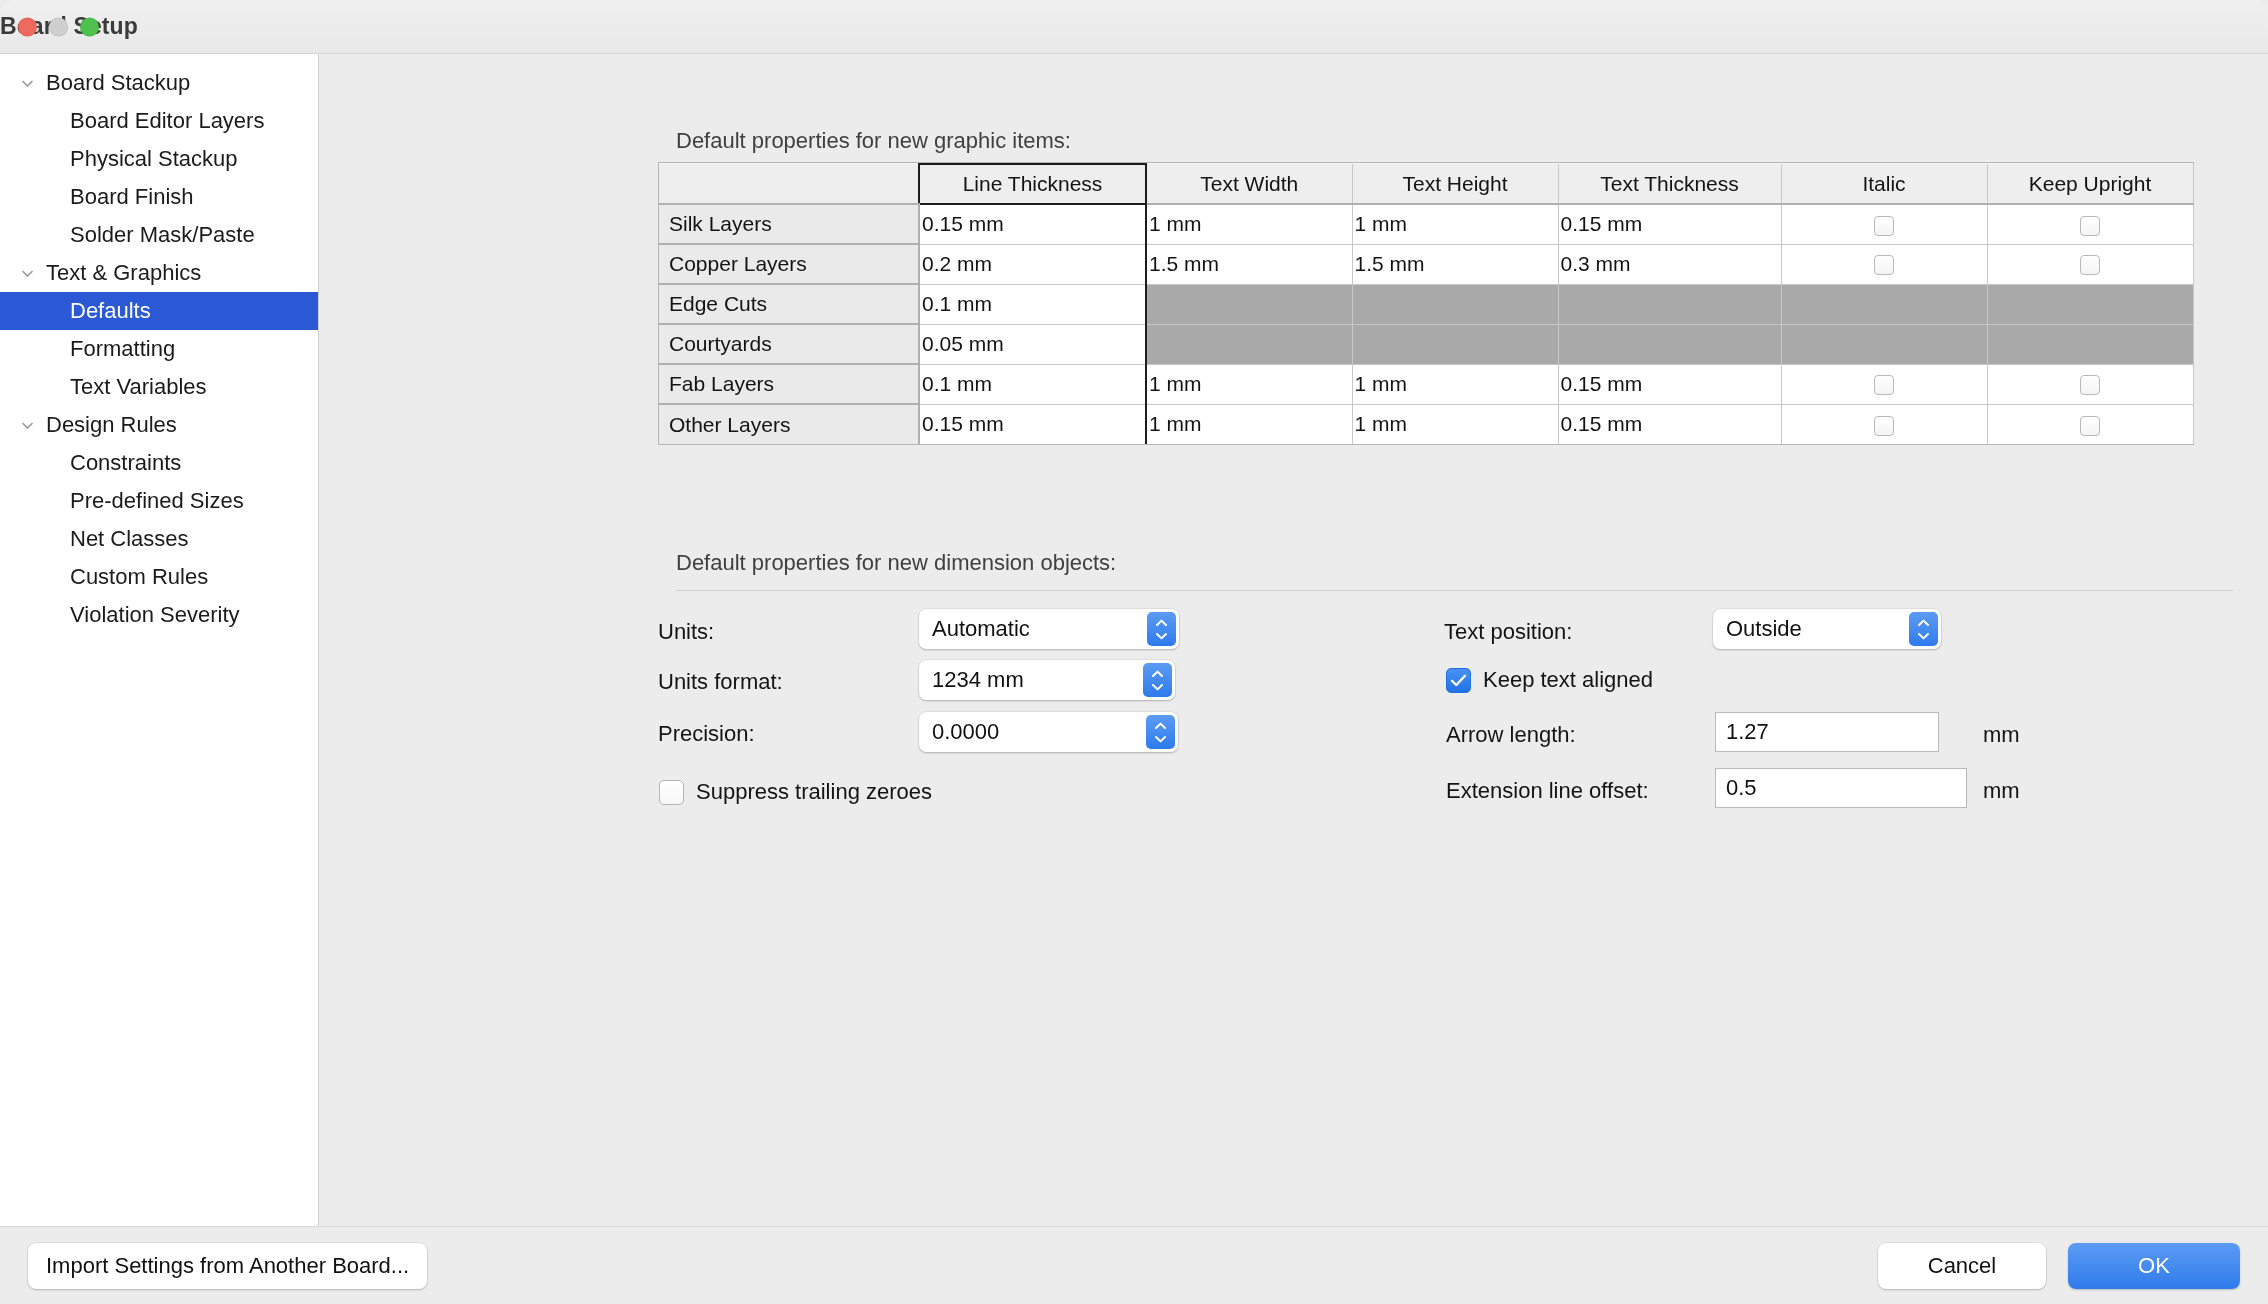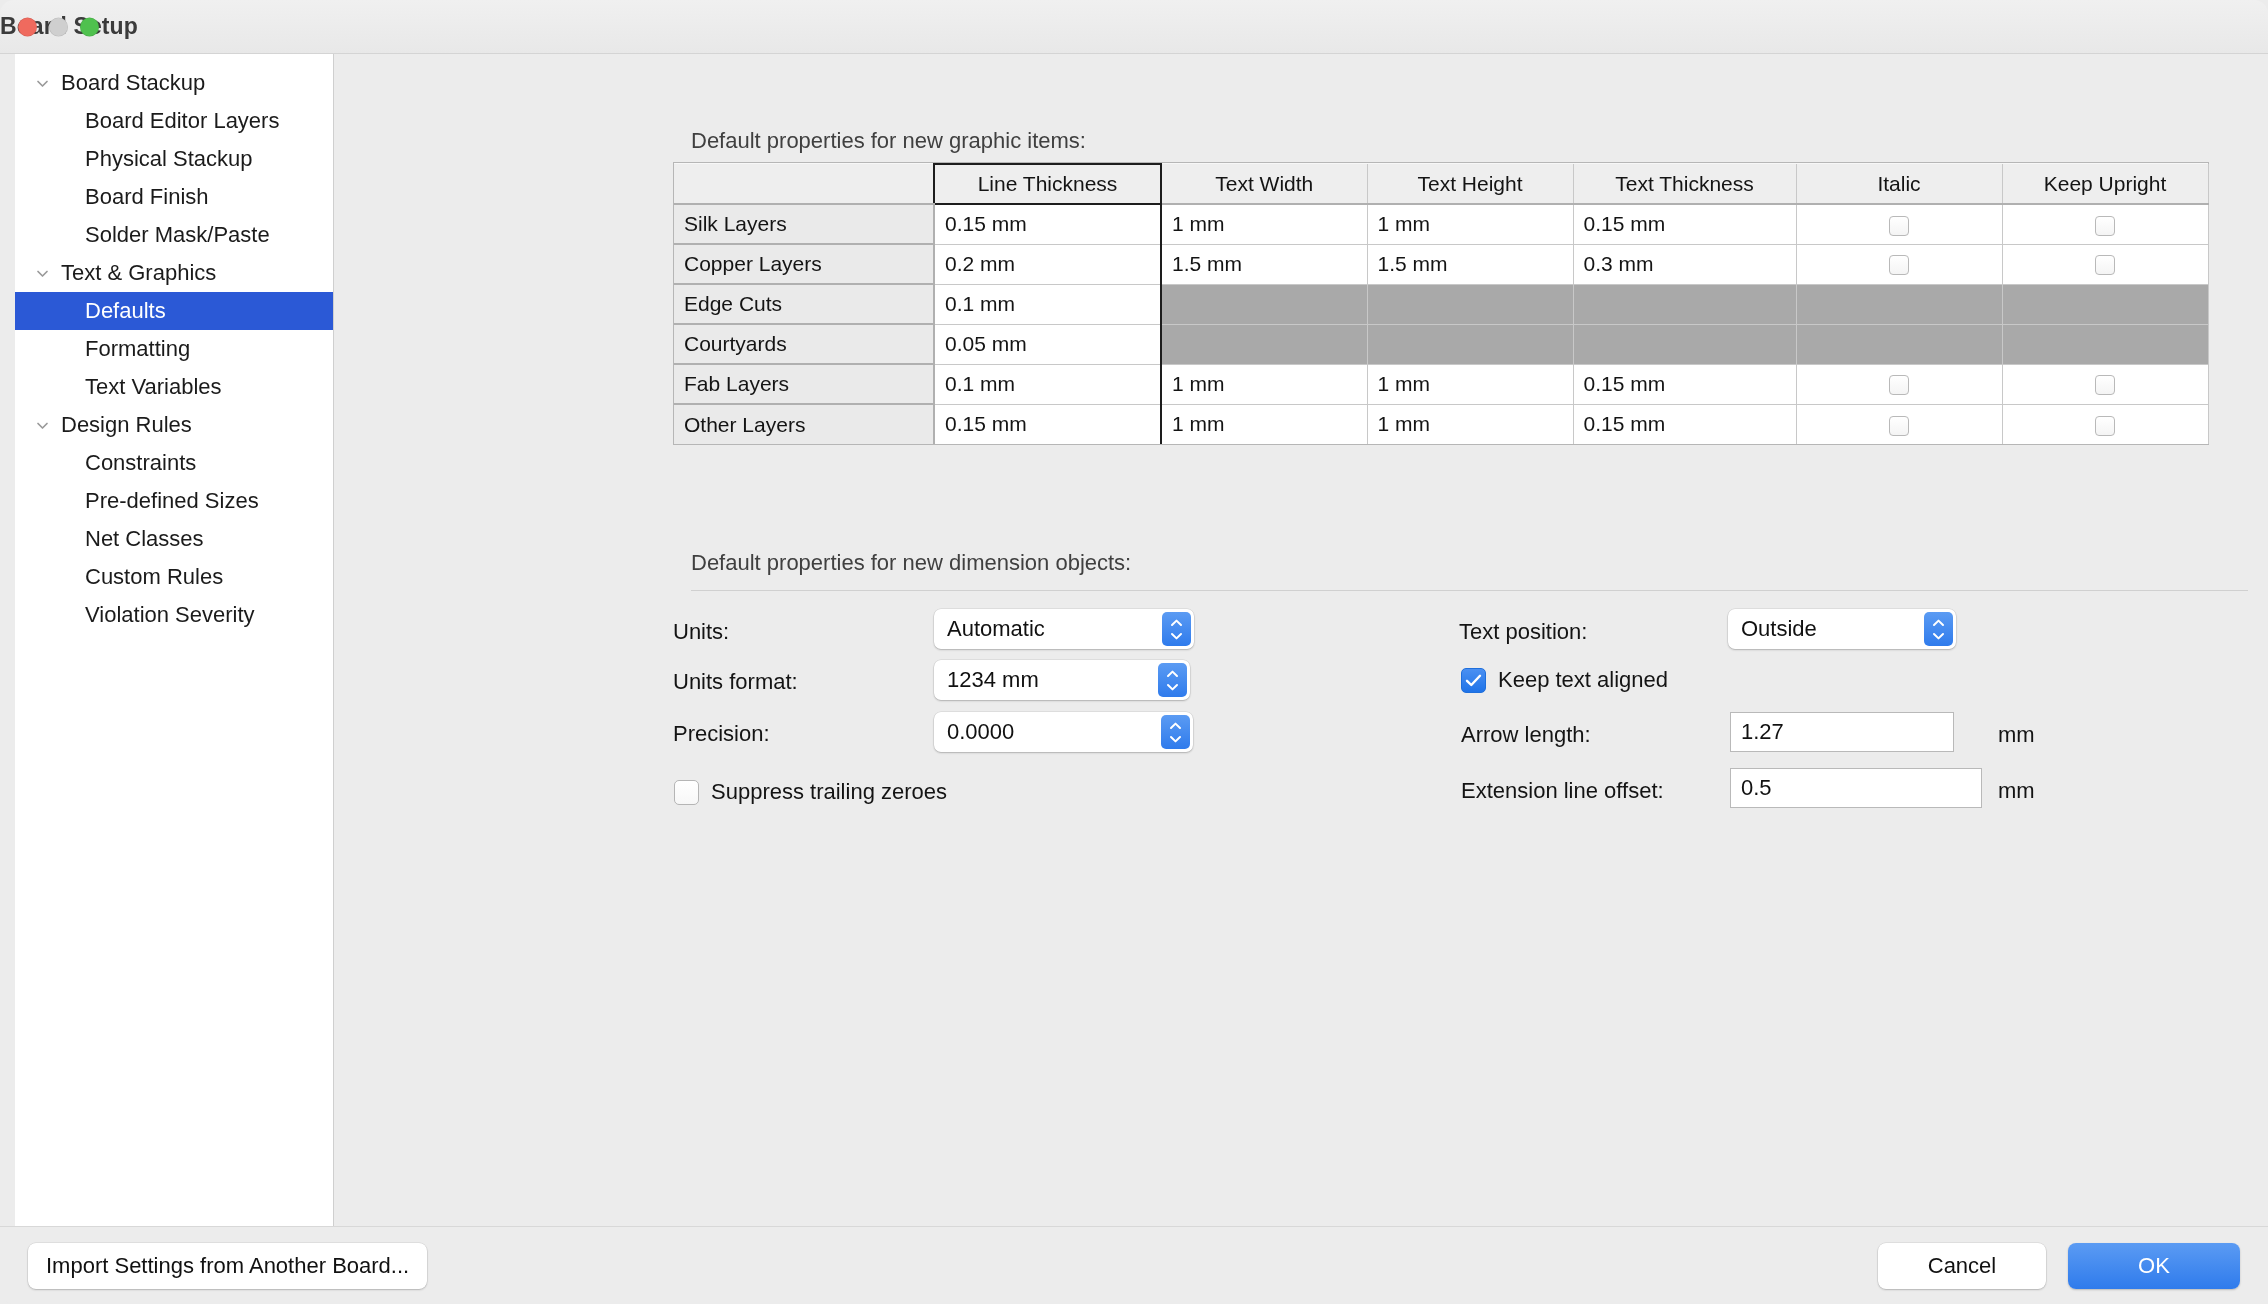--- a/index.html
+++ b/index.html
@@ -52,21 +52,20 @@
     min-height: 0;
   }
 
   
   .sidebar {
     flex: 0 0 319px;
     background: #ffffff;
     border-right: 1px solid #cfcfcf;
     padding-top: 10px;
     overflow: hidden;
-    margin-left: 15px;
   }
   .tree-row {
     display: flex; align-items: center;
     height: 38px;
     font-size: 22px;
     color: #1b1b1b;
     white-space: nowrap;
   }
   .tree-row.selected { background: #2b59d6; color: #ffffff; }
   .twisty {
@@ -130,21 +129,21 @@
   }
   table.grid td.rowhdr {
     background: #eaeaea;
     text-align: left;
     border-right: 2px solid #b0b0b0;
     border-bottom: 2px solid #b0b0b0;
     padding-left: 10px;
   }
   table.grid td.val {
     background: #ffffff; text-align: left;
-    padding-left: 10px;
+    padding-left: 2px;
   }
   table.grid td.val.first { border-left: 2px solid #1d1d1d; border-right: 2px solid #1d1d1d; }
   table.grid td.disabled { background: #a9a9a9; }
   table.grid td.chk { background: #ffffff; text-align: center; }
   table.grid tr:last-child td { border-bottom: none; }
 
   .cellbox {
     display: inline-block;
     width: 20px; height: 20px;
     border: 1px solid #b9b9b9;

